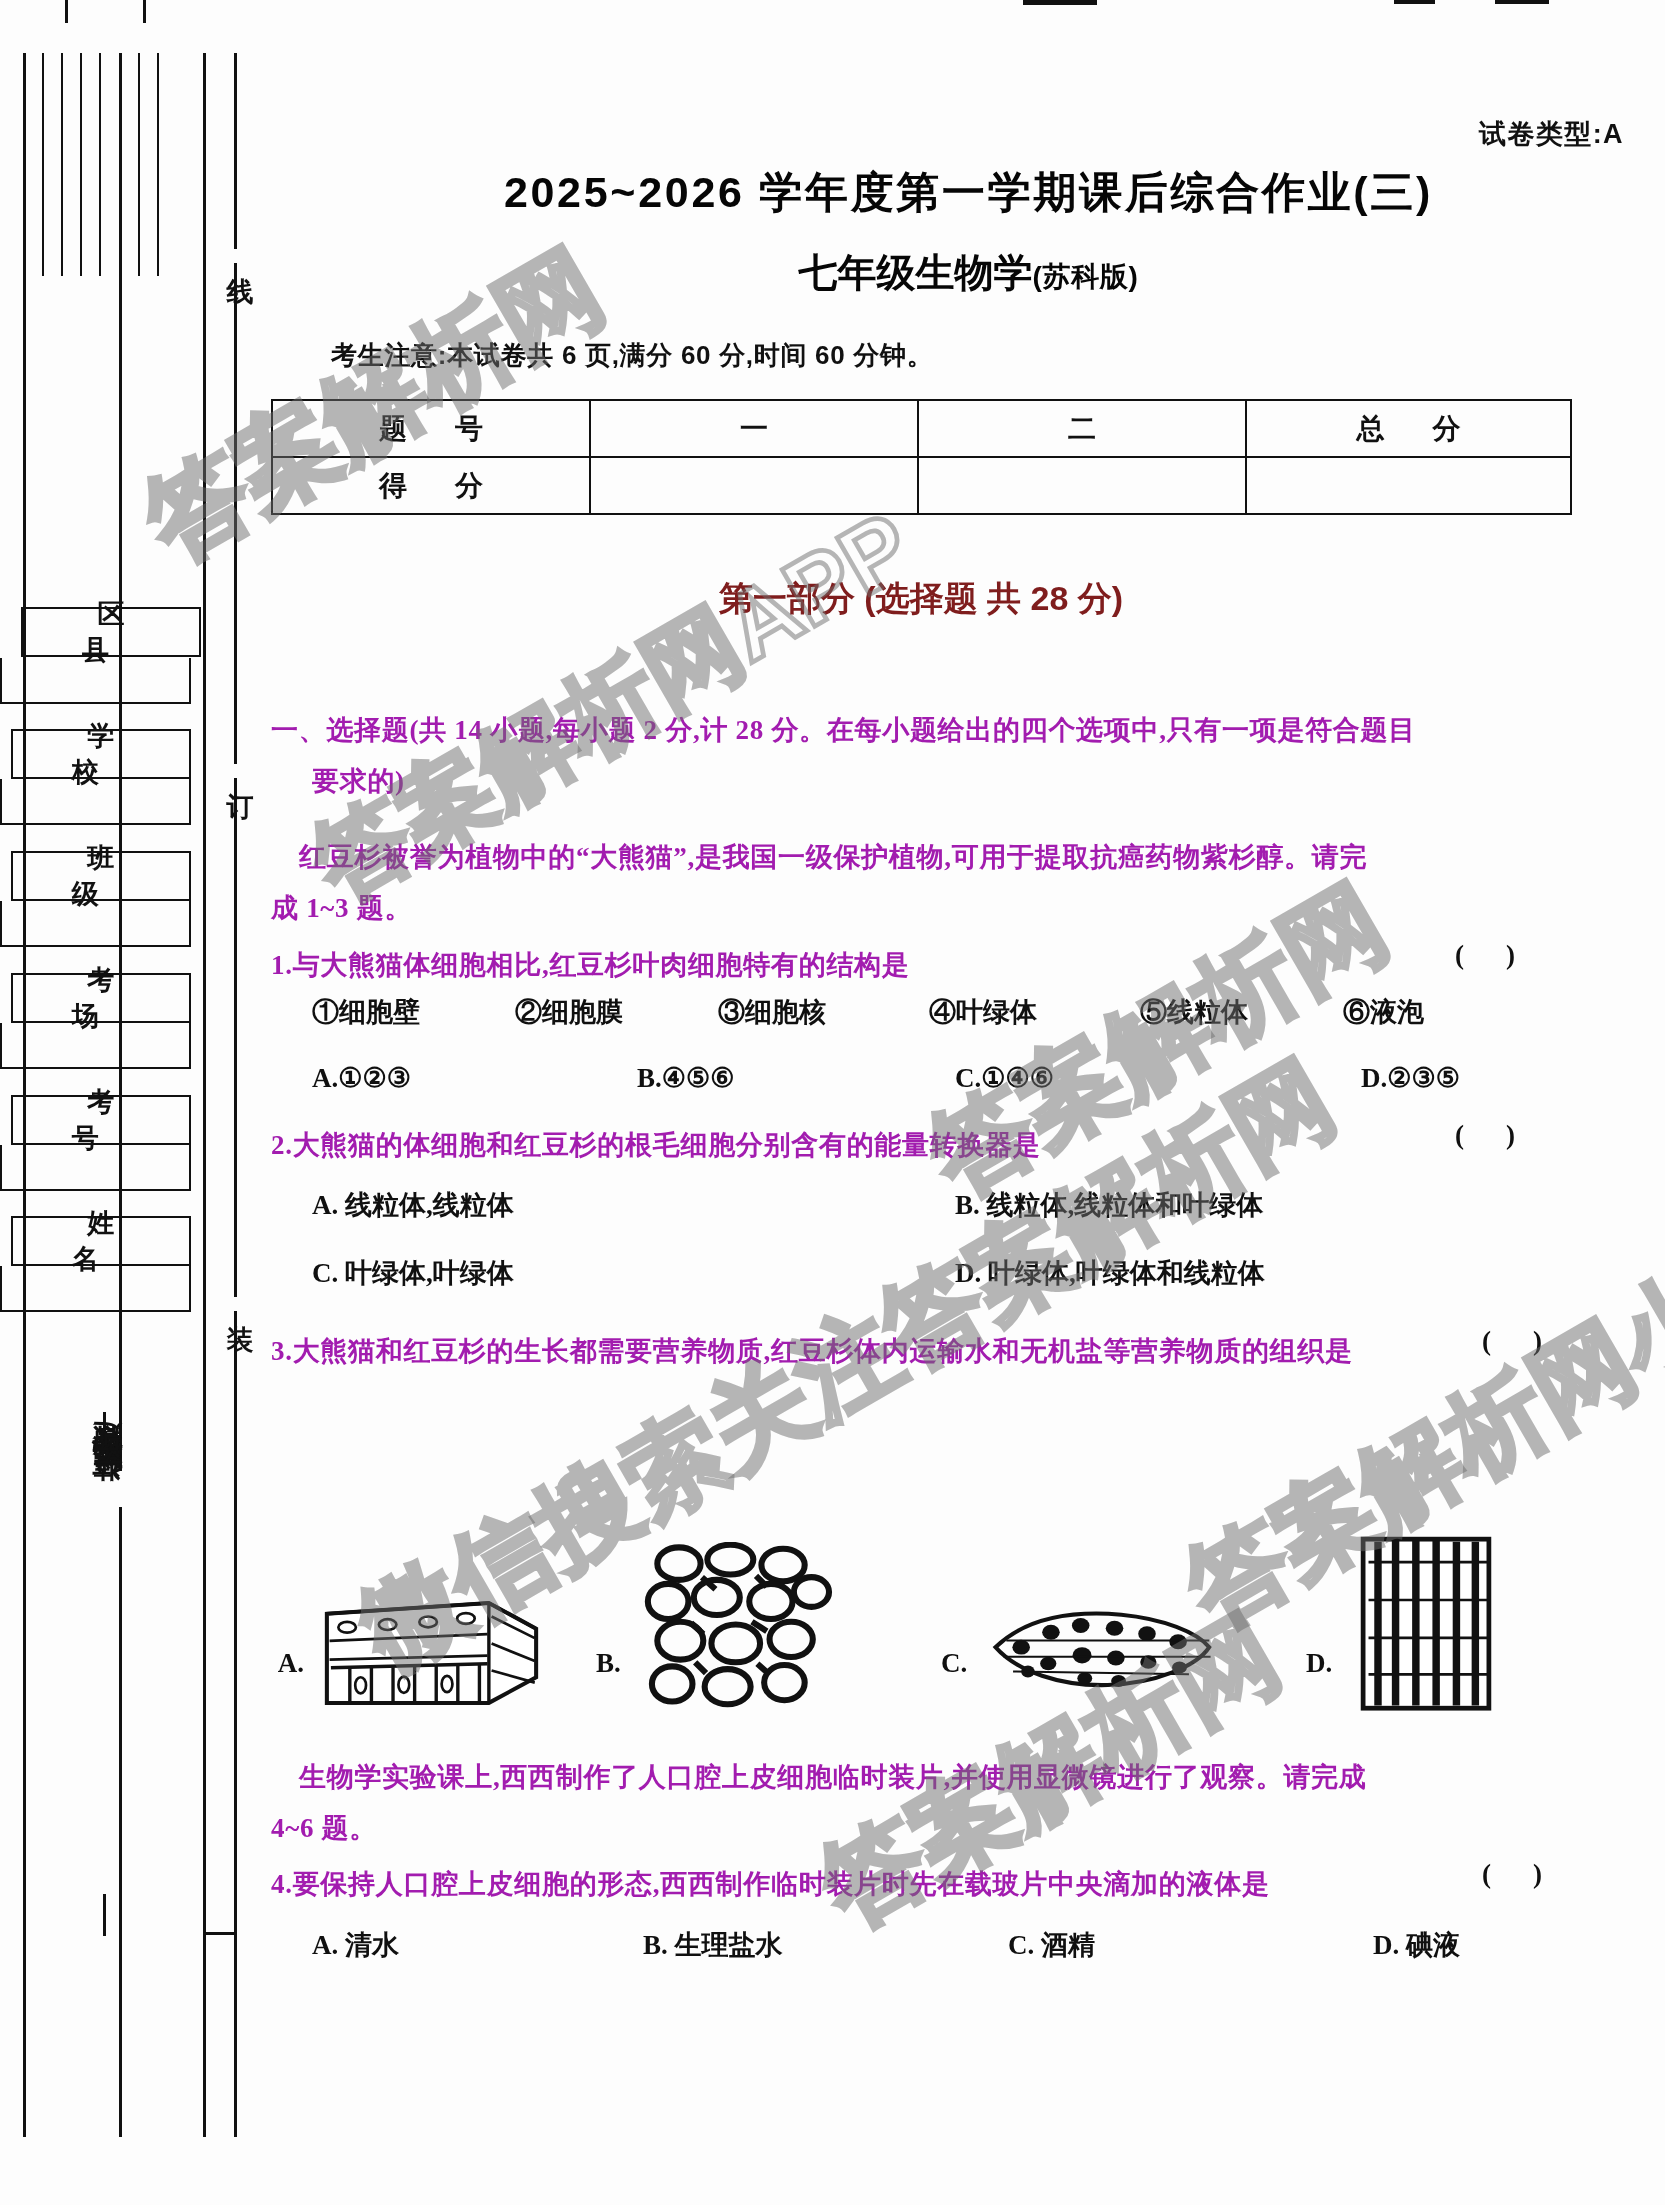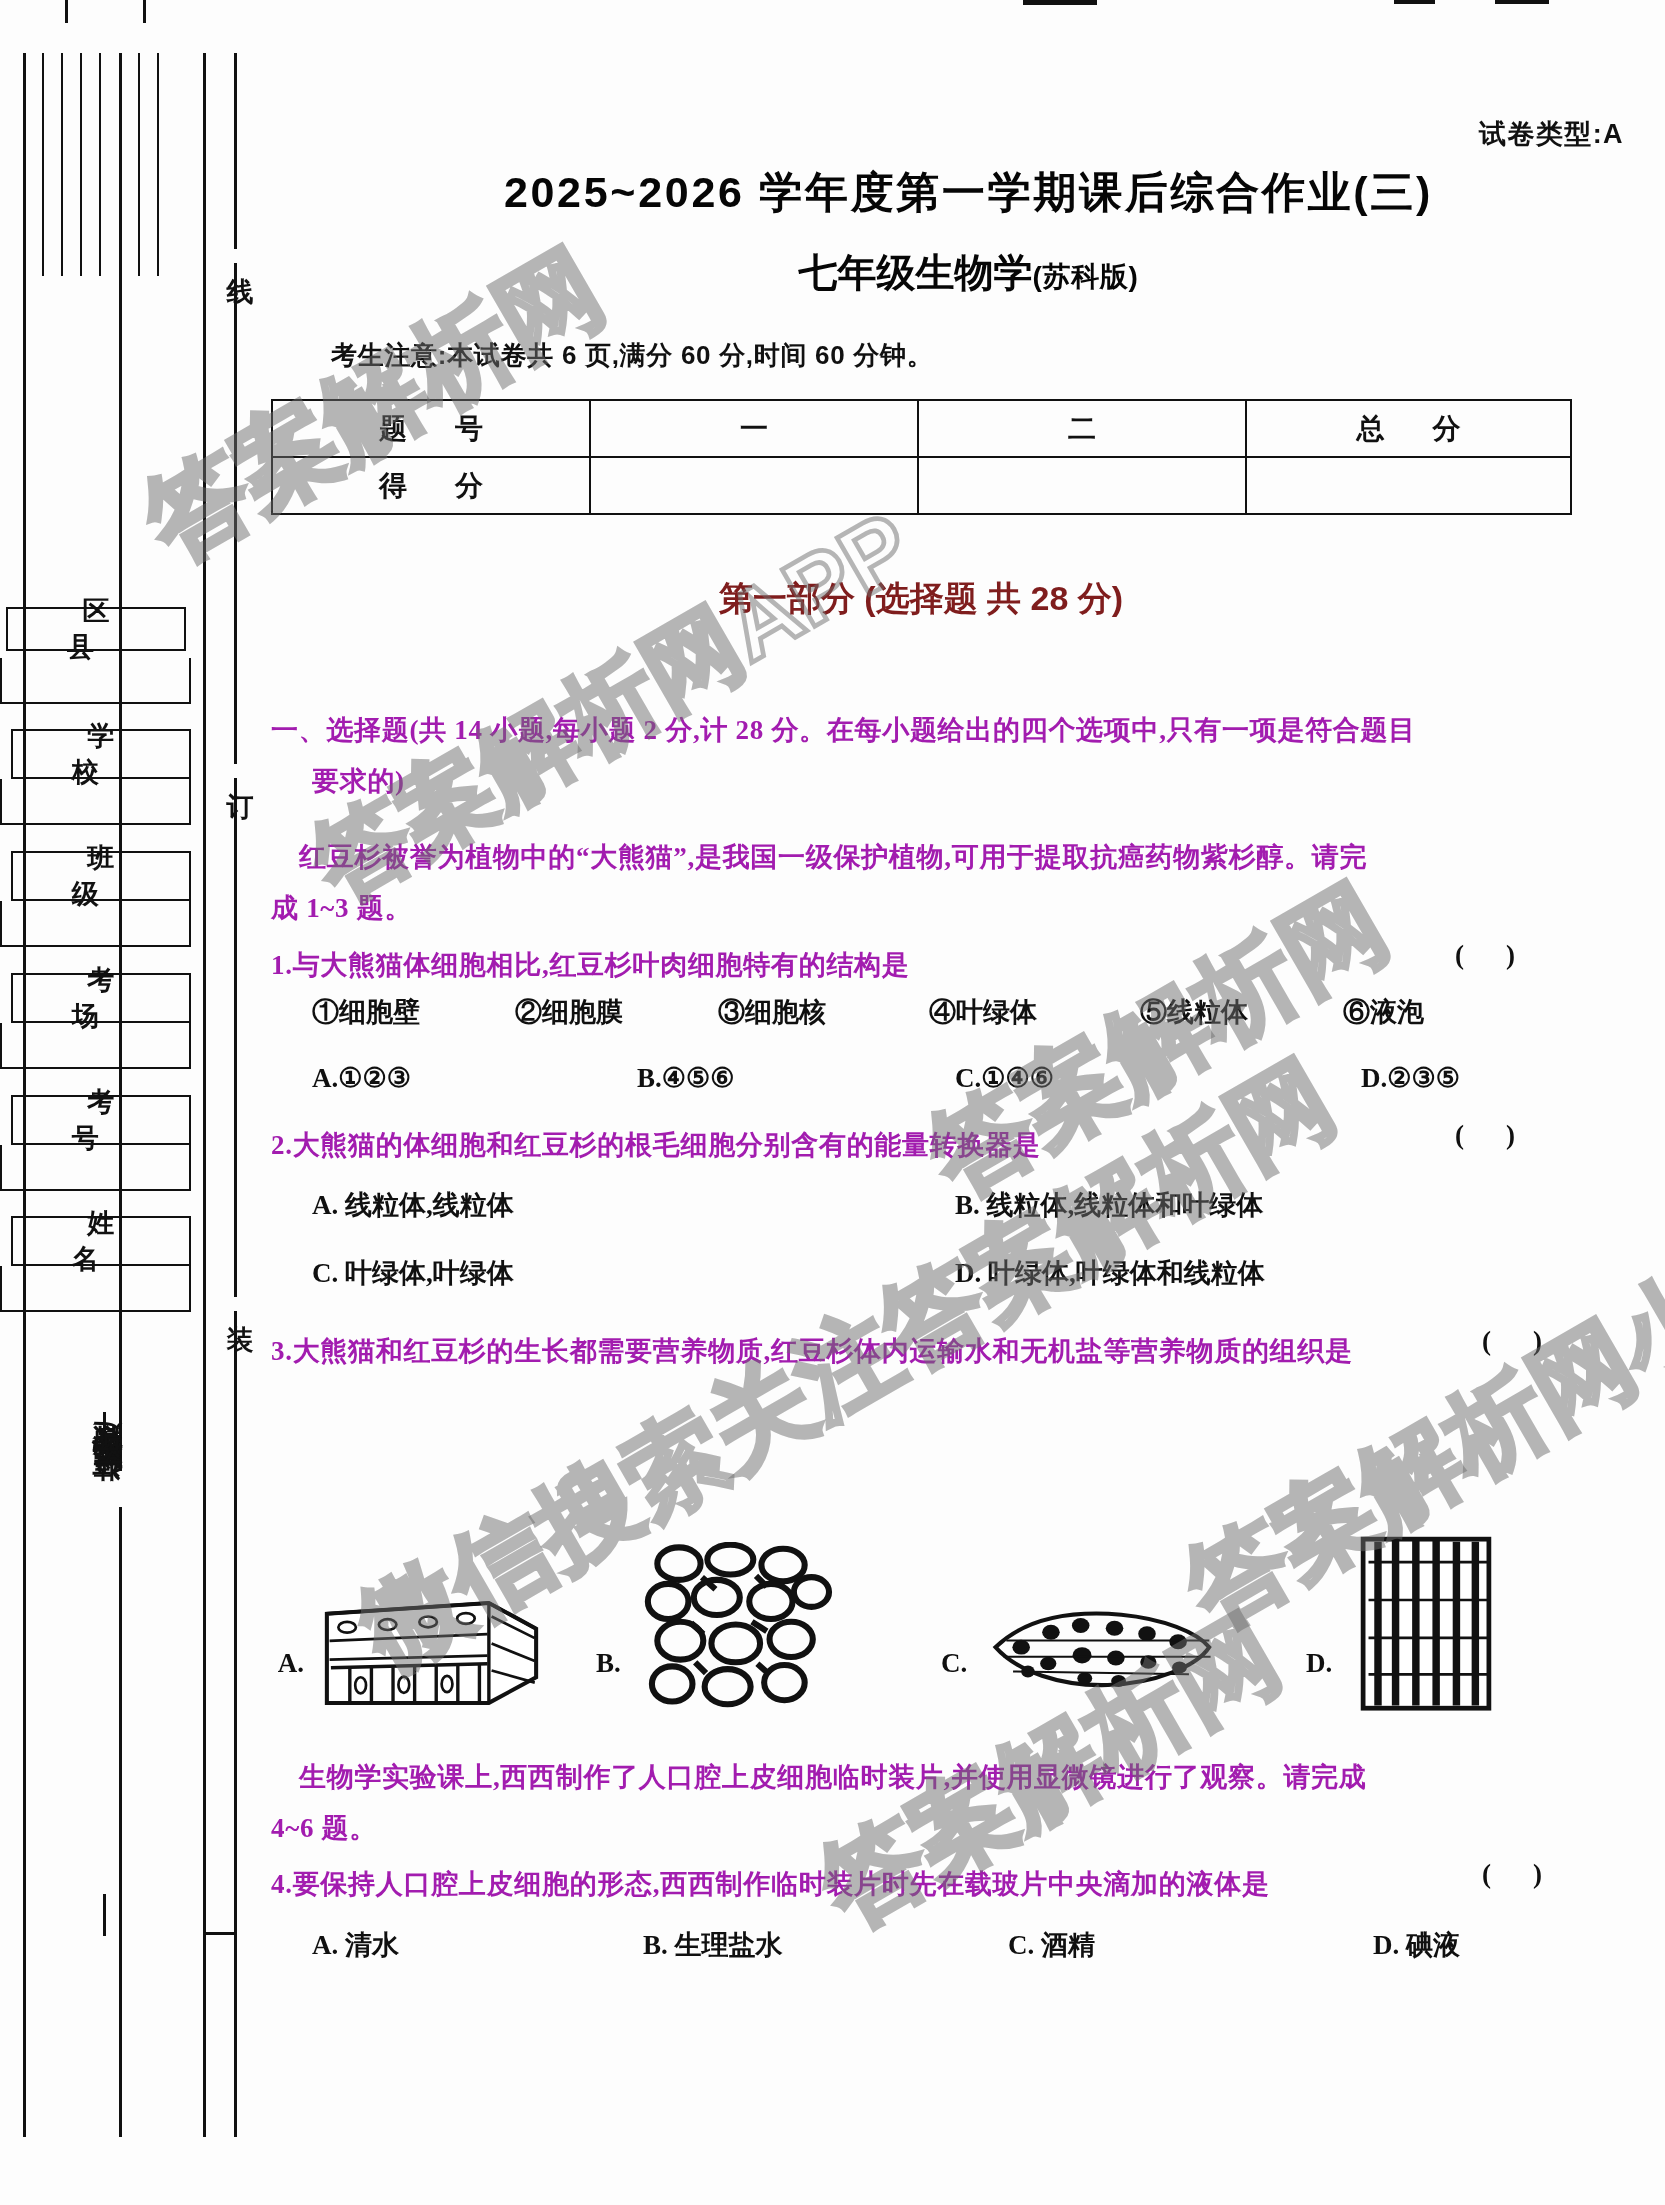--- a/index.html
+++ b/index.html
@@ -290,21 +290,21 @@
     <div class="vrule" style="left:138px; top:53px; height:223px;"></div>
     <div class="vrule" style="left:157px; top:53px; height:223px;"></div>
 
     <div class="vrule thick" style="left:203px; top:53px; height:2084px;"></div>
     <div class="vrule thick" style="left:234px; top:53px; height:2084px;"></div>
 
     <div class="vglyph" style="left:222px; top:249px;">线</div>
     <div class="vglyph" style="left:222px; top:764px;">订</div>
     <div class="vglyph" style="left:222px; top:1297px;">装</div>
 
-    <div class="id-box" style="left:6px; top:607px; width:180px; height:44px;">
+    <div class="id-box" style="left:21px; top:607px; width:180px; height:50px;">
       <div class="lbl">区  县</div>
     </div>
     <div class="id-blank" style="left:0px; top:658px; width:191px; height:46px;"></div>
 
     <div class="id-box" style="left:10.8px; top:729px; width:180px; height:50px;">
       <div class="lbl">学  校</div>
     </div>
     <div class="id-blank" style="left:0px; top:779px; width:191px; height:46px;"></div>
 
     <div class="id-box" style="left:10.8px; top:851px; width:180px; height:50px;">

